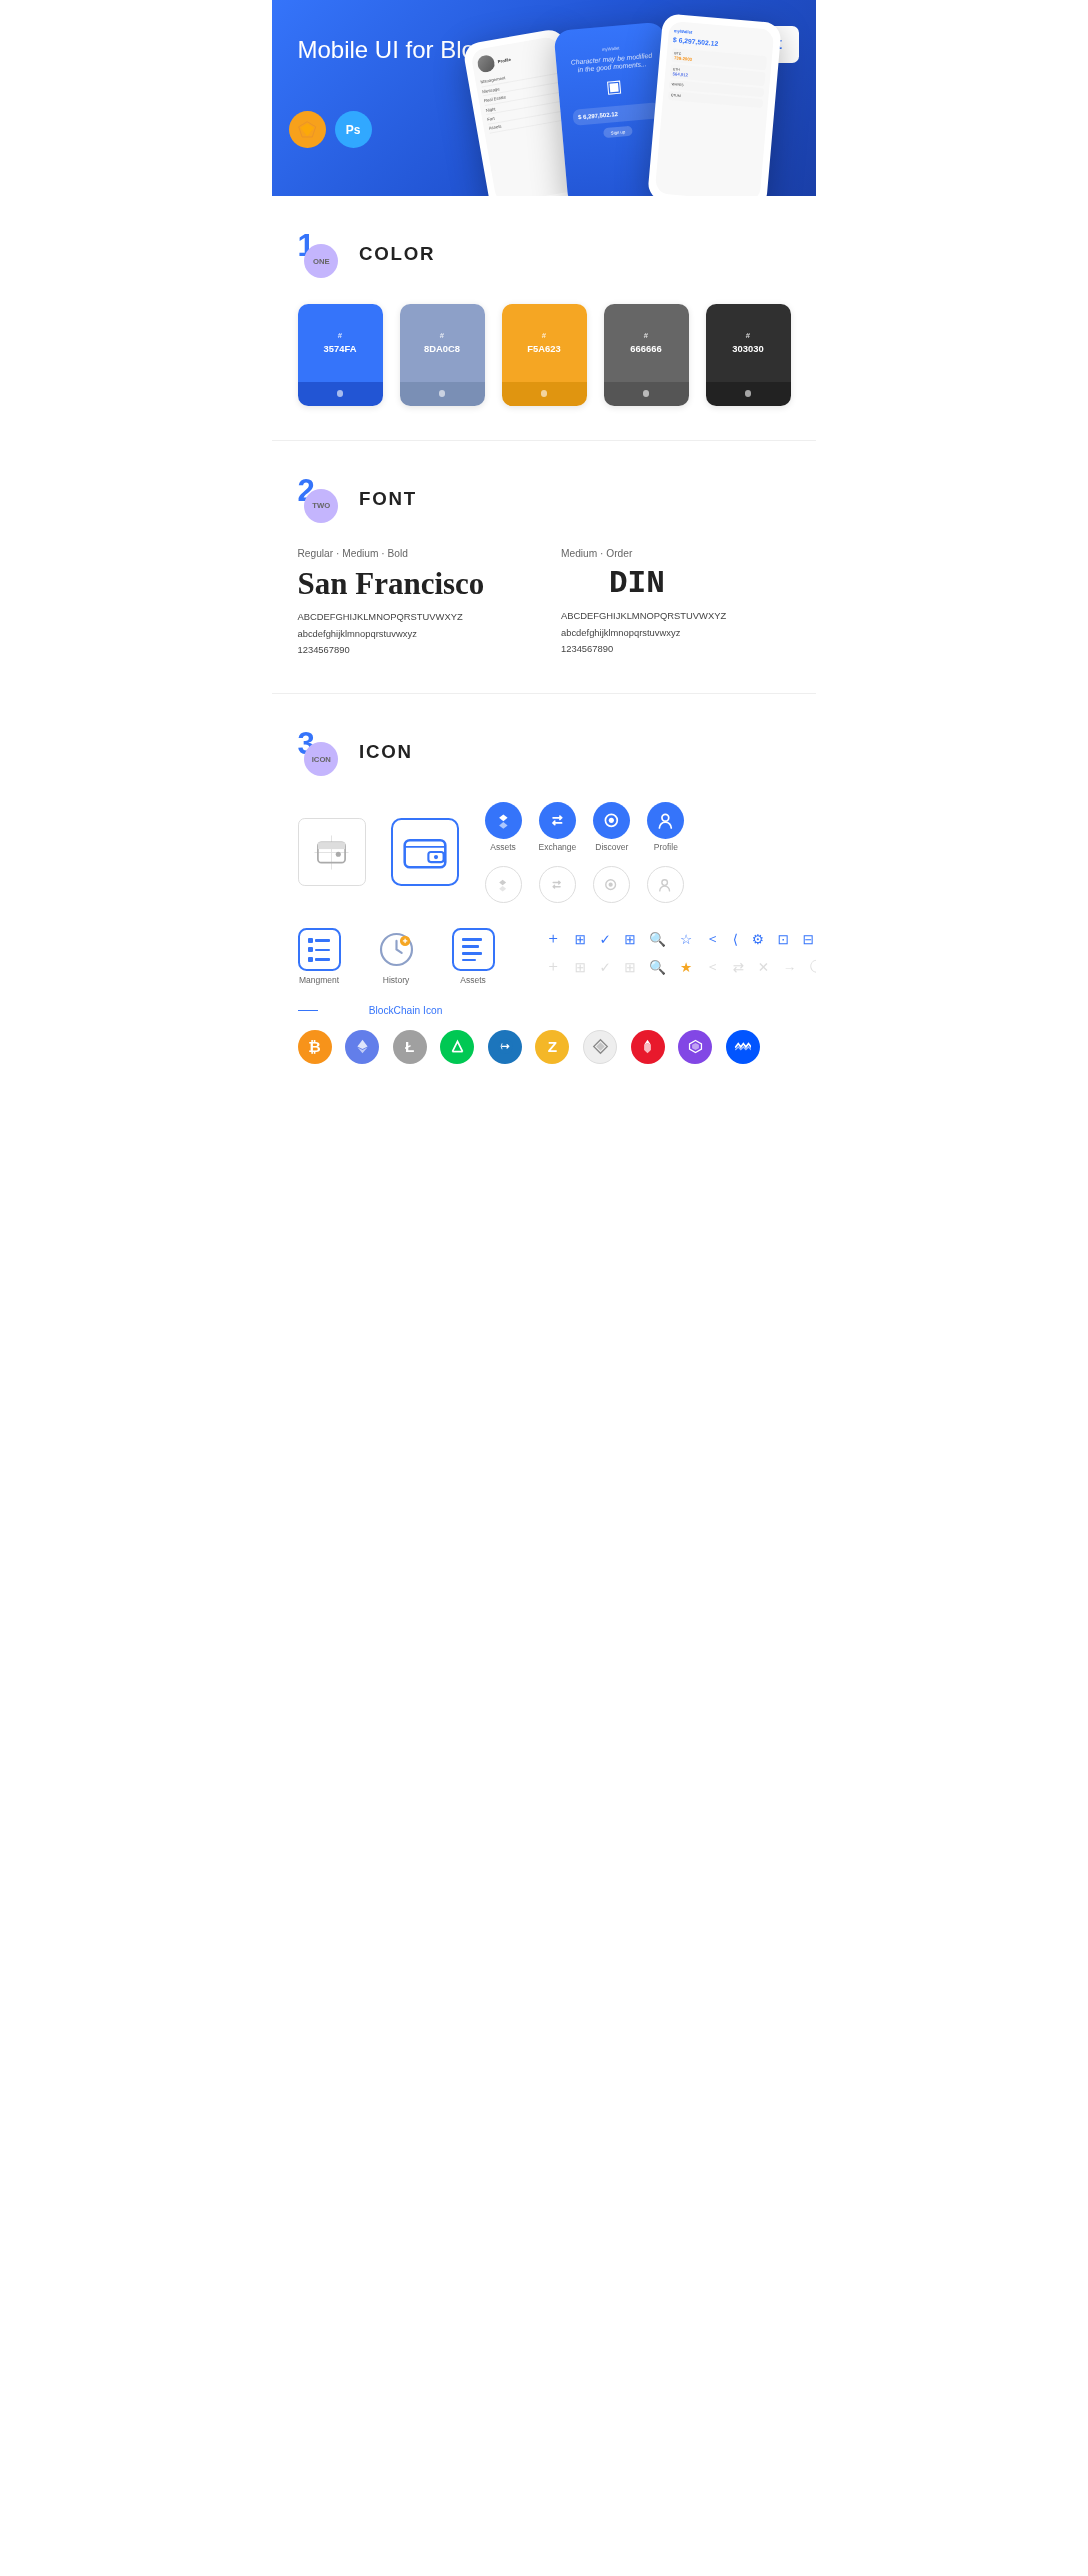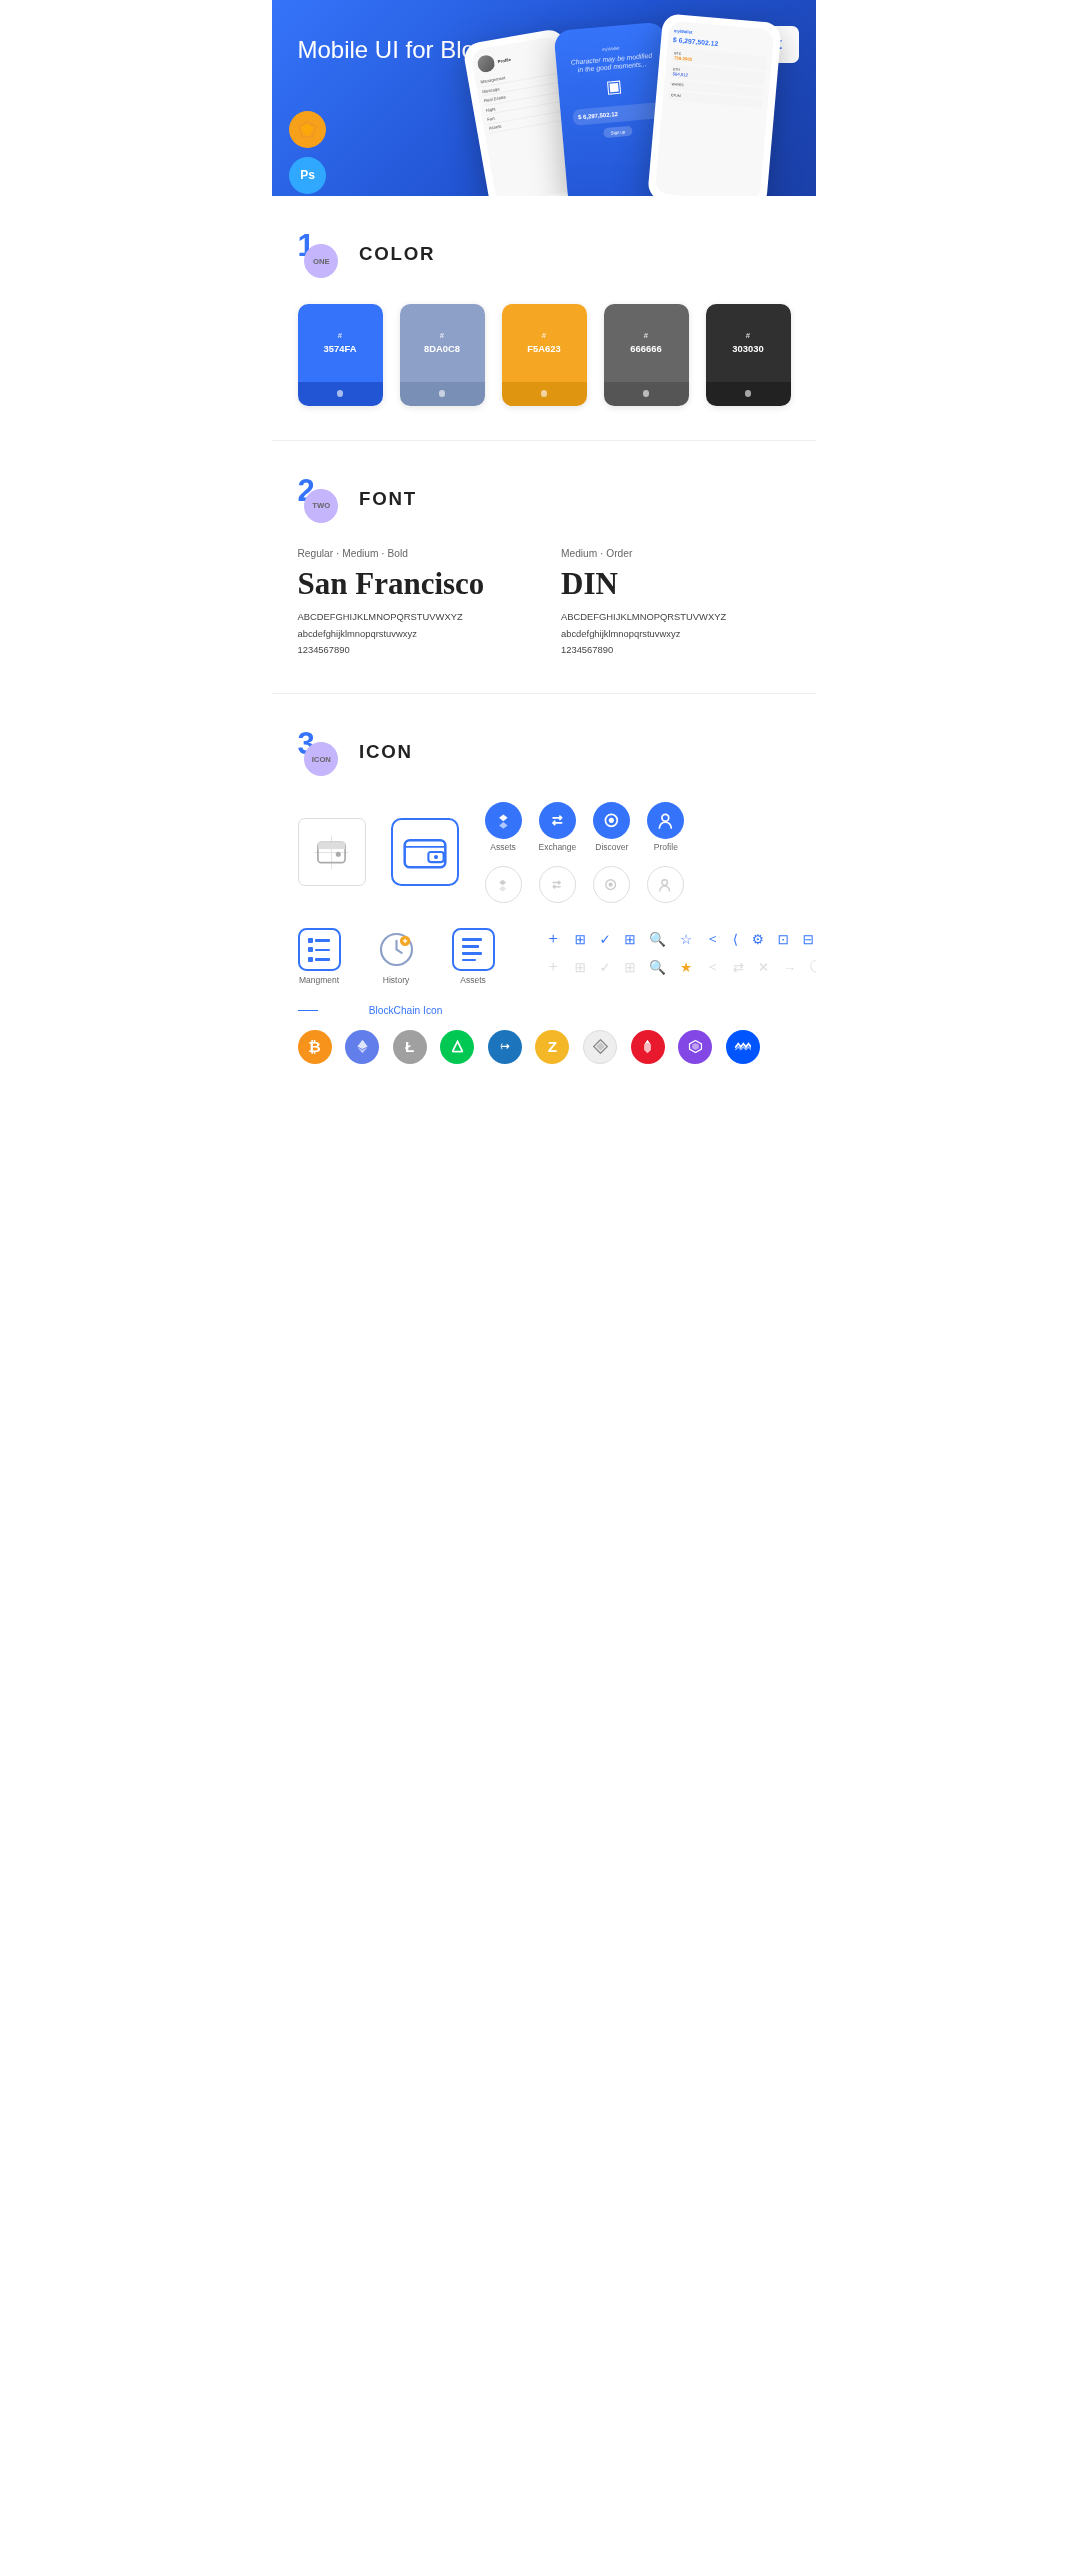--- a/index.html
+++ b/index.html
@@ -27,21 +27,20 @@
       right: 17px;
       background: #fff;
       color: #3574FA;
       font-size: 17px;
       font-weight: 700;
       padding: 8.5px 17px;
       border-radius: 6.8px;
     }
     .hero-badges {
       display: flex;
-      flex-direction: column;
       gap: 8.5px;
       position: absolute;
       left: 17px;
       top: 111px;
     }
     .badge-circle {
       width: 37px;
       height: 37px;
       border-radius: 50%;
       display: flex;
@@ -156,21 +155,21 @@
       align-items: center;
       justify-content: center;
     }
     .swatch-dot { width: 6.8px; height: 6.8px; border-radius: 50%; background: rgba(255,255,255,0.6); }
 
     
     .font-section { display: flex; gap: 34px; }
     .font-col { flex: 1; }
     .font-styles { font-size: 10.2px; color: #666; margin-bottom: 6.8px; }
     .font-name-sf { font-size: 31px; font-weight: 800; color: #222; margin-bottom: 6.8px; font-family: -apple-system, BlinkMacSystemFont; }
-    .font-name-din { font-size: 31px; font-weight: 700; color: #222; margin-bottom: 6.8px; font-family: Liberation Serif, serif; }
+    .font-name-din { font-size: 31px; font-weight: 700; color: #222; margin-bottom: 6.8px; font-family: Liberation Mono, monospace; margin-left: 48px; }
     .font-abc { font-size: 9.4px; color: #444; line-height: 1.8; }
     .font-abc-lower { font-size: 9.4px; color: #444; line-height: 1.8; }
     .font-nums { font-size: 9.4px; color: #444; line-height: 1.8; }
     .icon-item { display: flex; flex-direction: column; align-items: center; gap: 3.4px; }
     .icon-item span:first-child { font-size: 9.4px; color: #666; margin-top: 3.4px; }
 
     .icon-box-outline {
       width: 68px;
       height: 68px;
       border: 1.7px solid #ddd;

